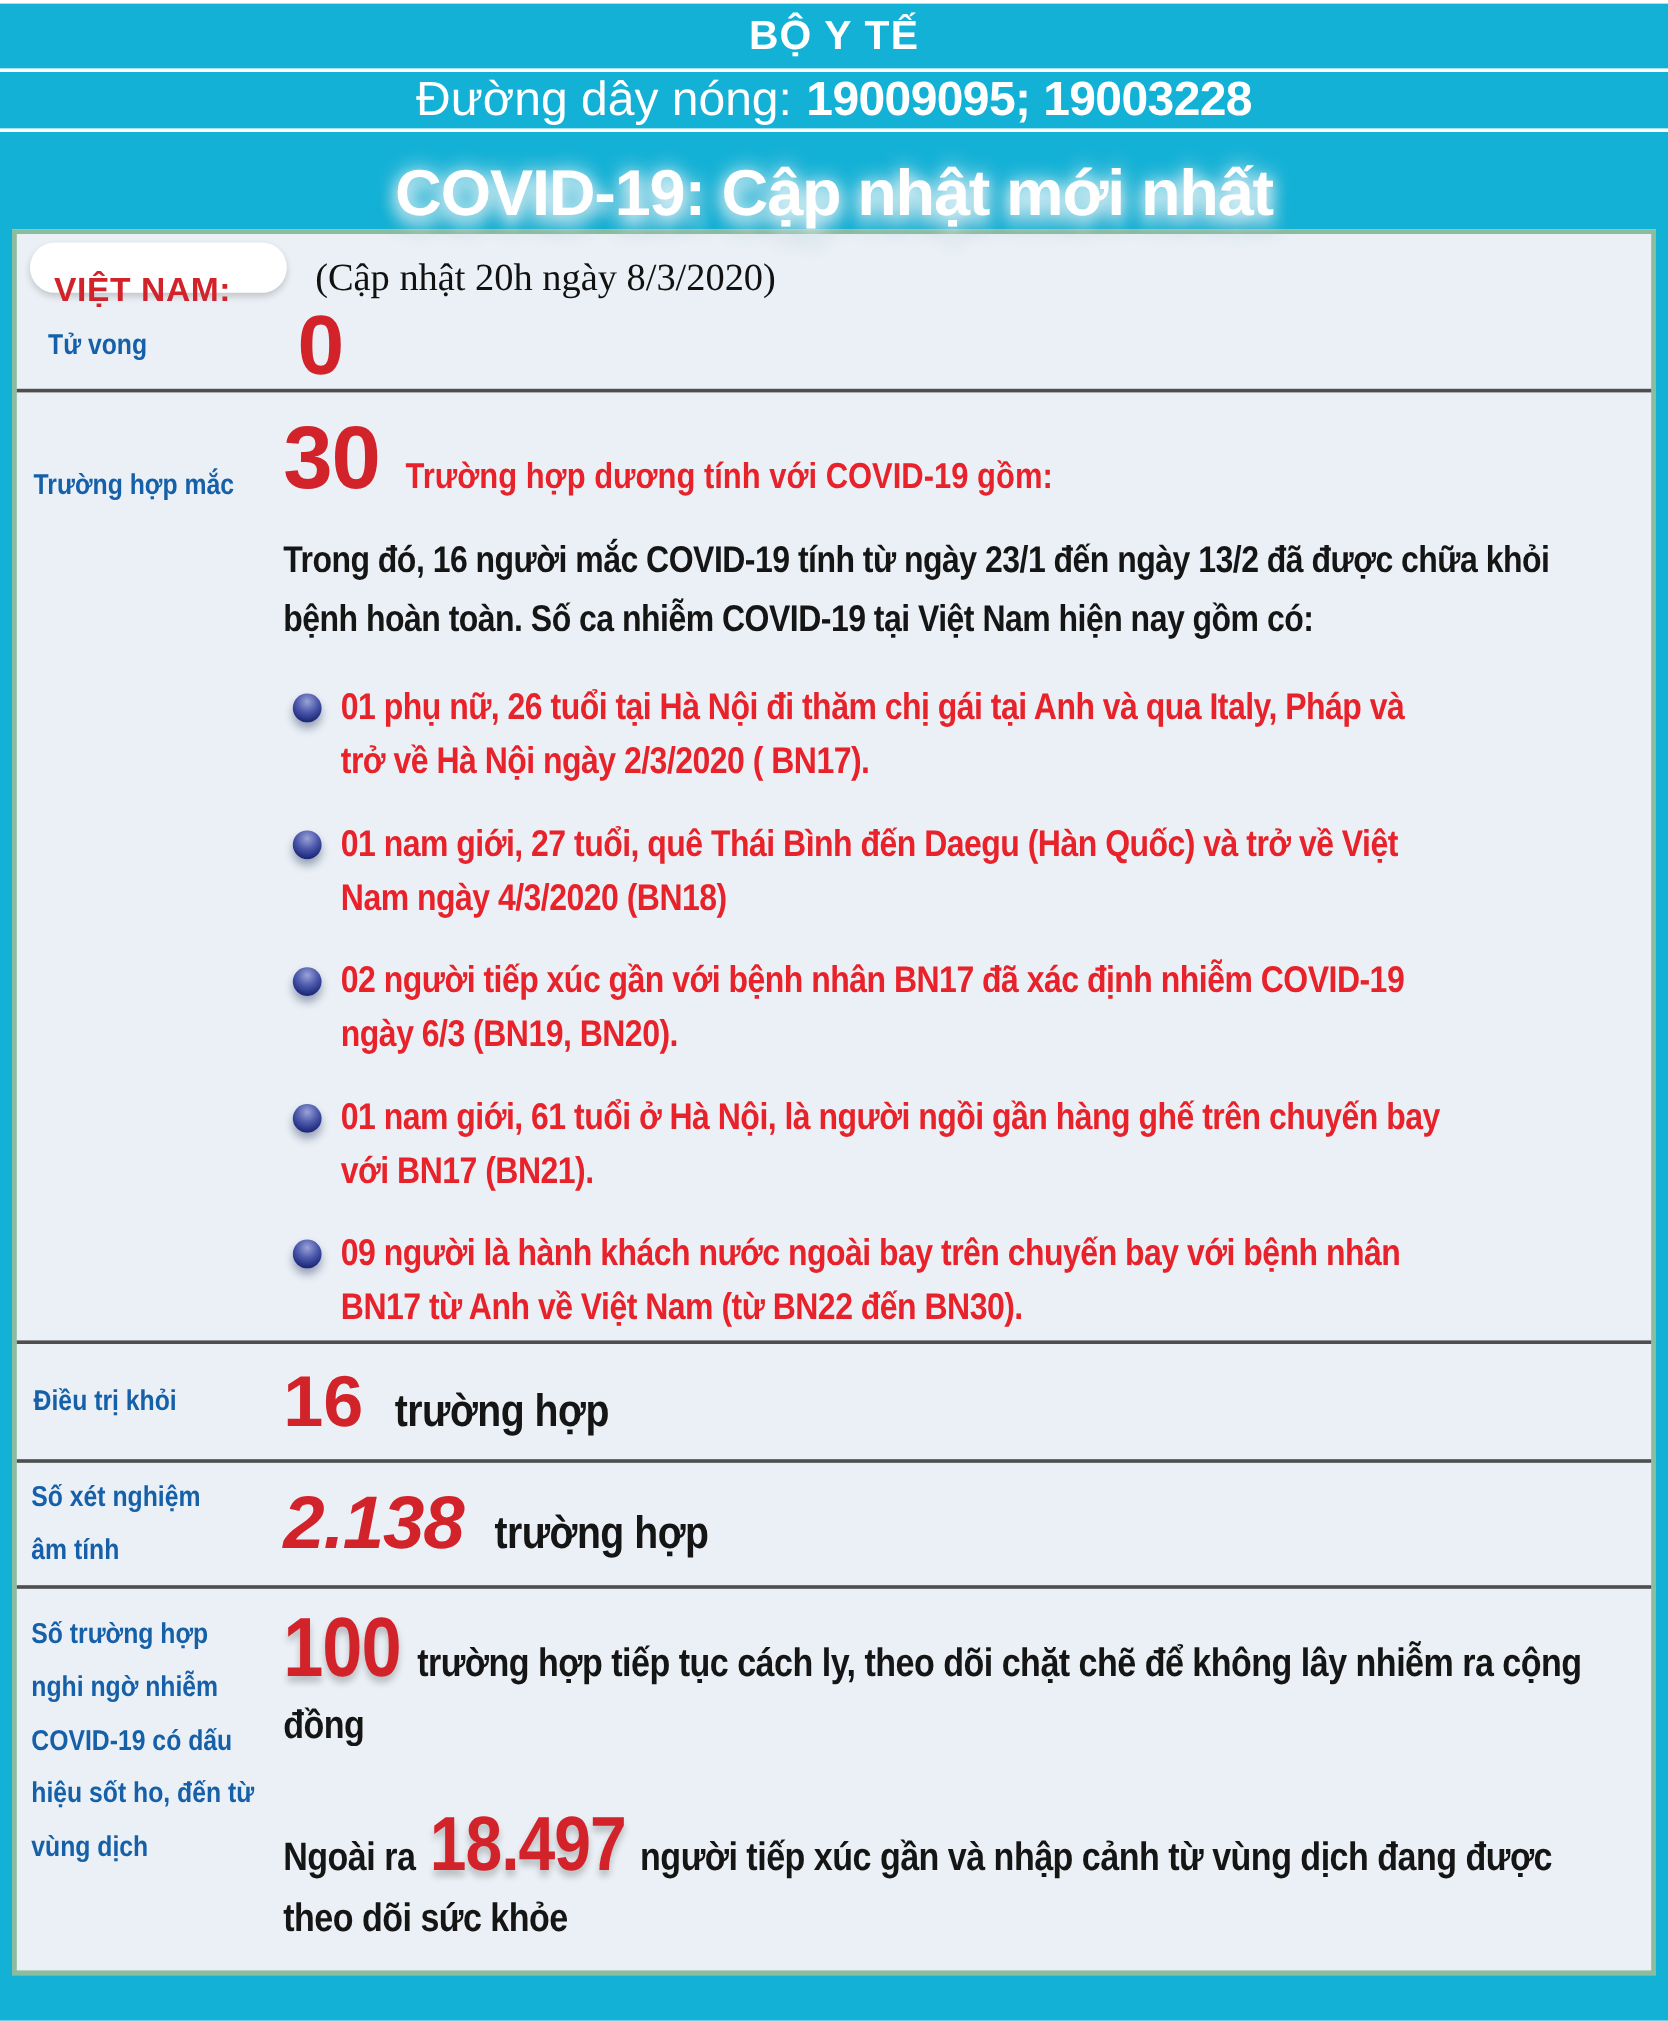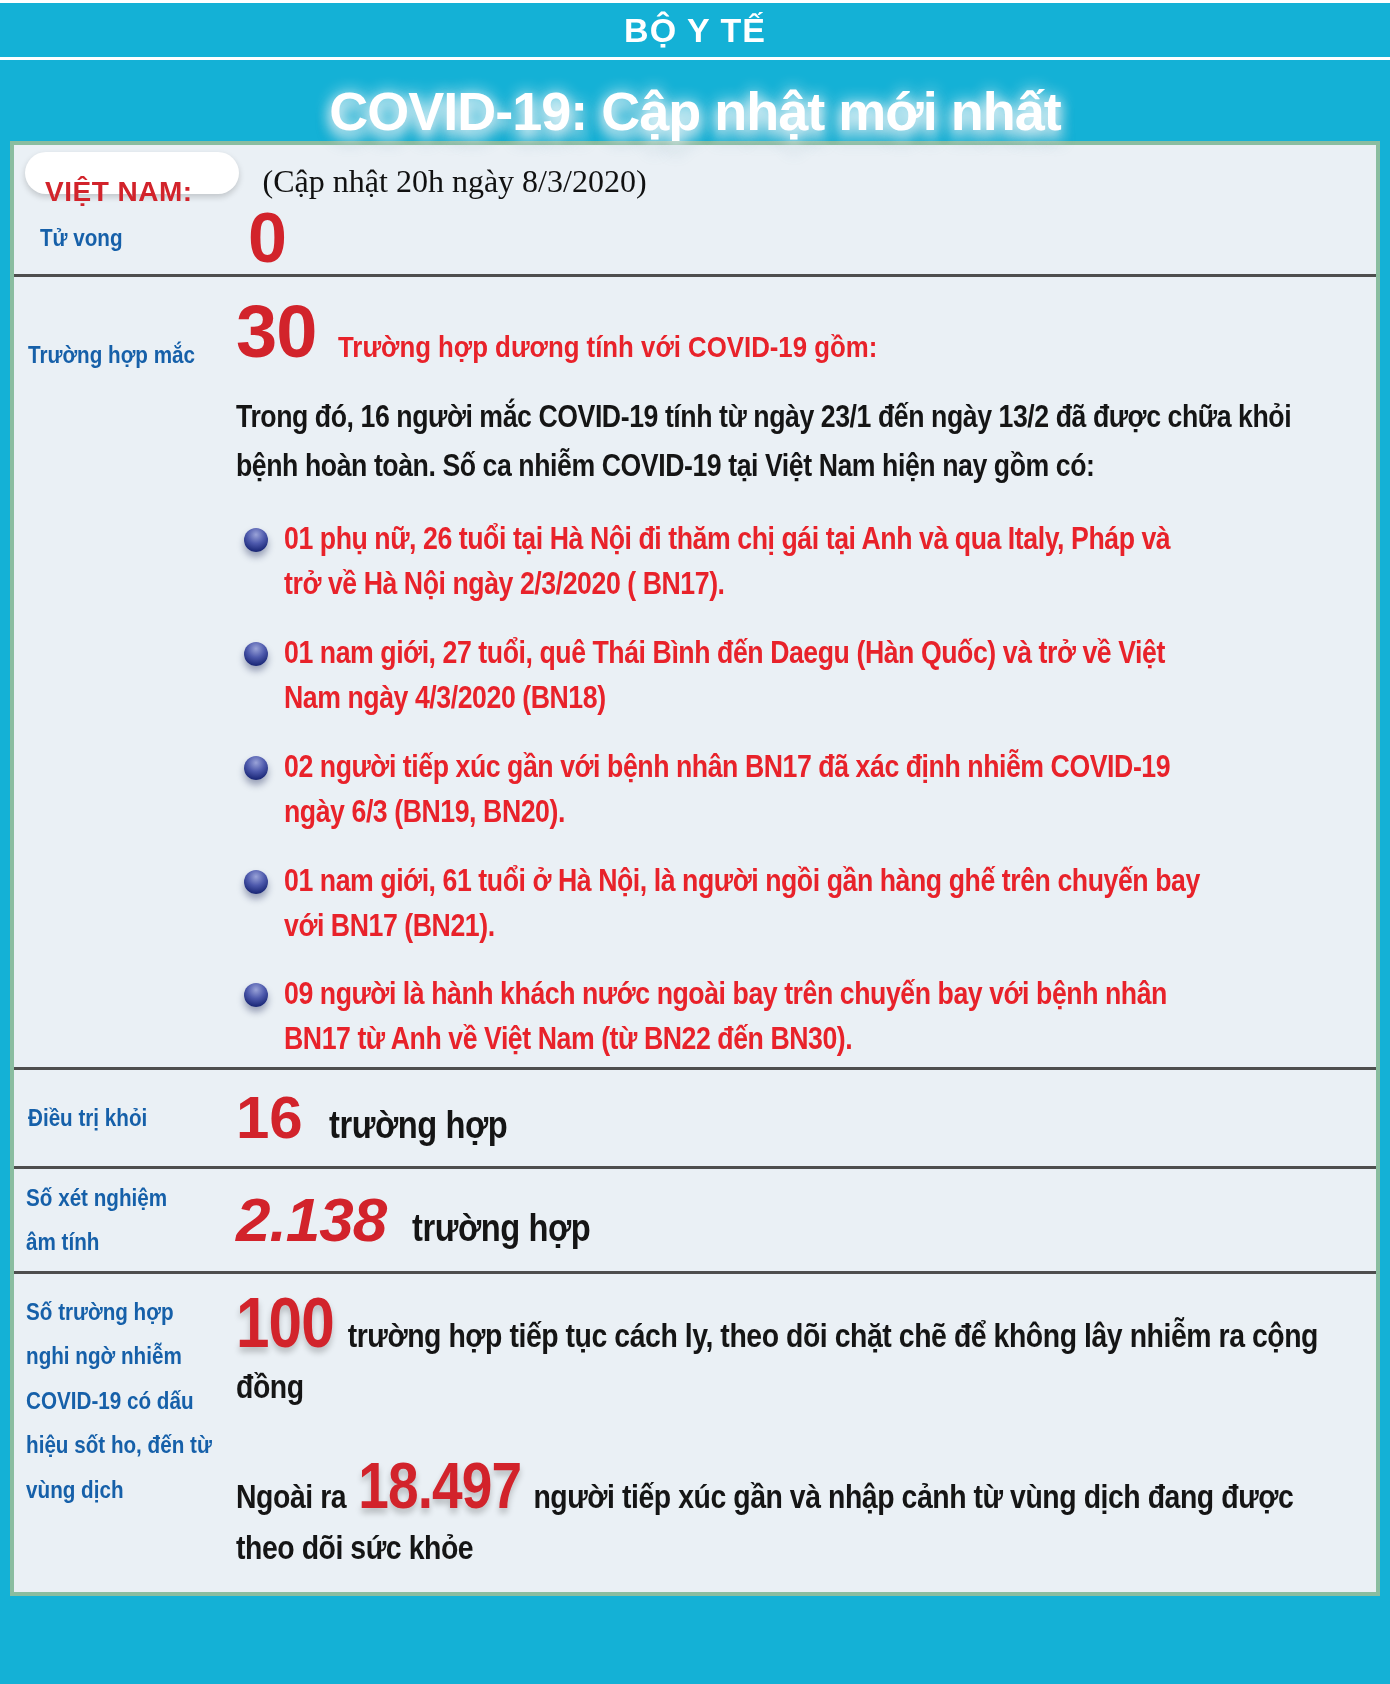--- a/index.html
+++ b/index.html
@@ -108,20 +108,24 @@
 </style>
 </head>
 <body>
 
 <div class="page">
 
   <header>
     <div class="bar bar-ministry">
       <span>BỘ Y TẾ</span>
     </div>
+    <div class="bar bar-hotline">
+      <span class="hotline-label">Đường dây nóng:</span>
+      <span class="hotline-numbers">19009095; 19003228</span>
+    </div>
     <div class="bar bar-title">
       <span class="covid-title">COVID-19: Cập nhật mới nhất</span>
     </div>
   </header>
 
   <main class="panel">
 
     <div class="row row-region">
       <div class="region-pill">
         <span>VIỆT NAM:</span>

